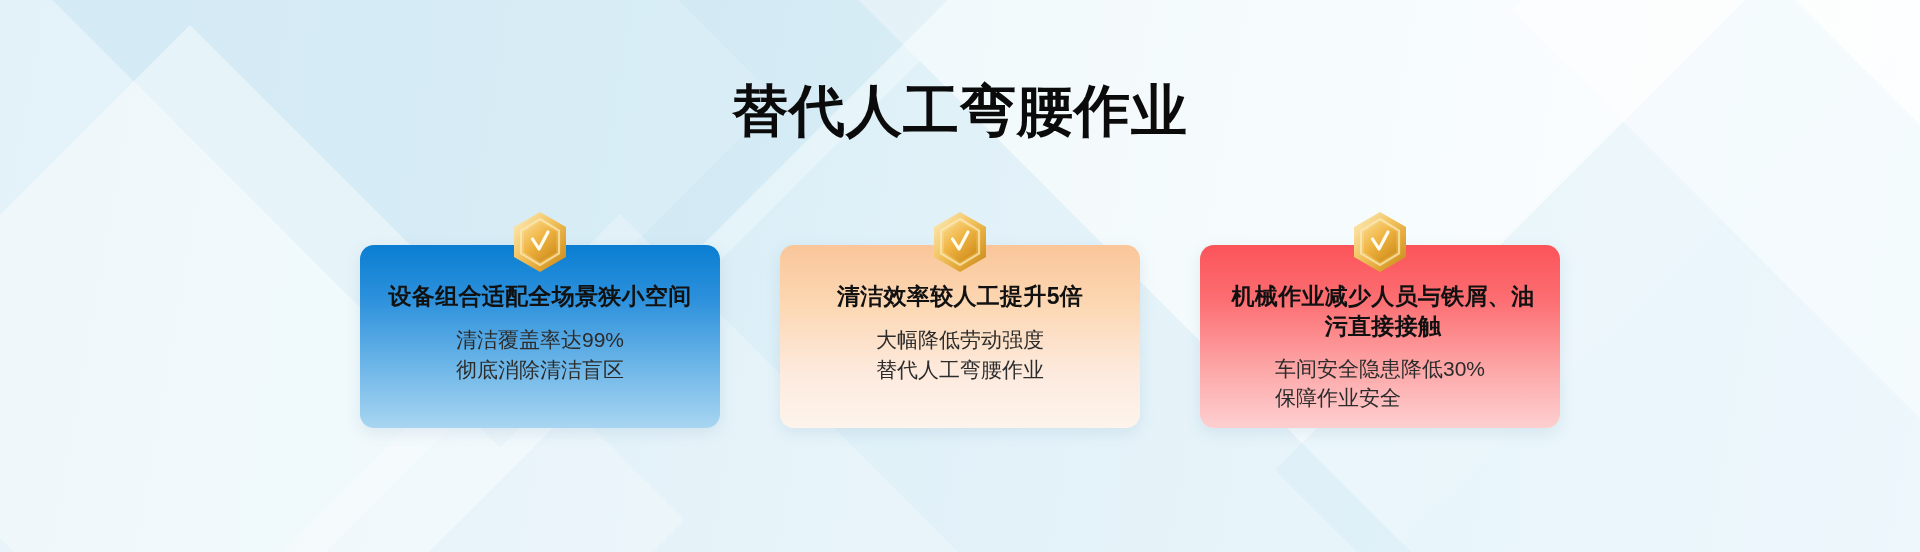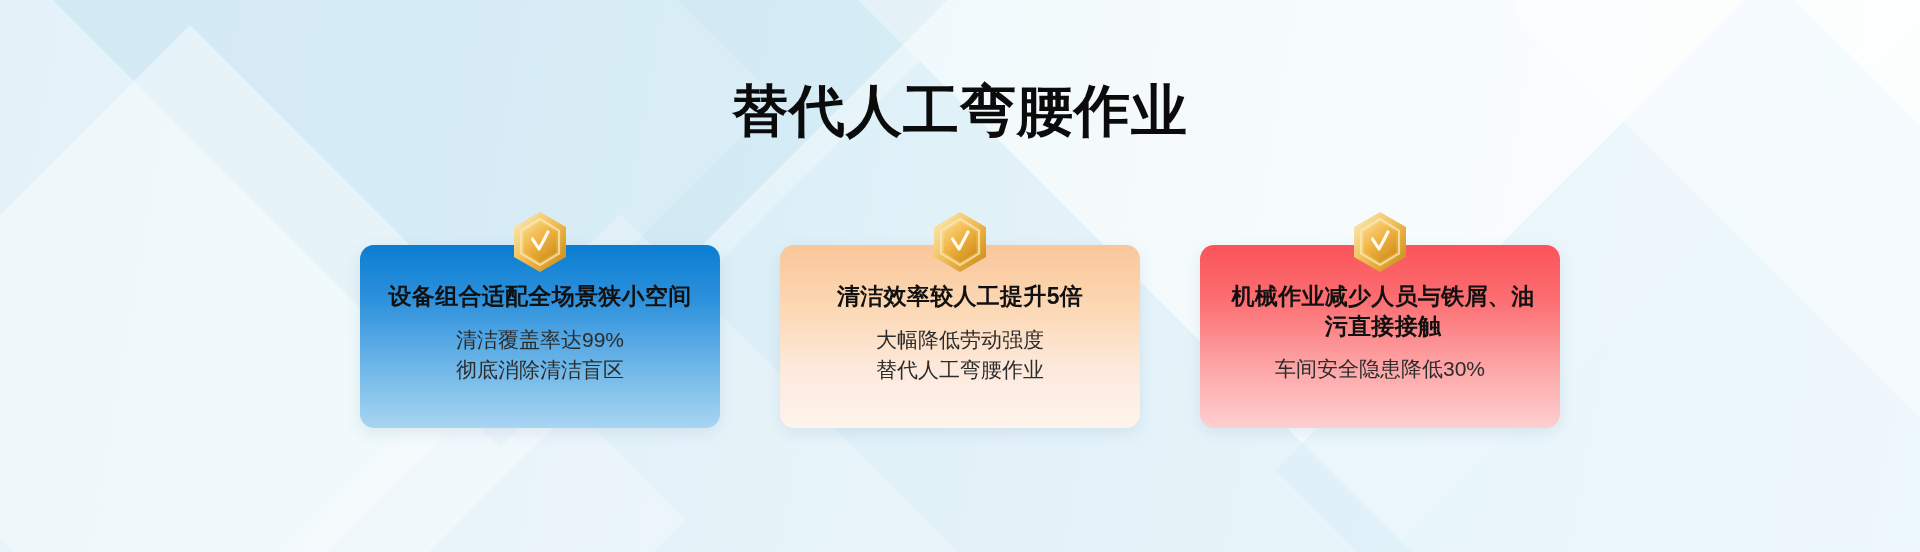--- a/index.html
+++ b/index.html
@@ -181,17 +181,18 @@
           </defs>
           <polygon points="28,1 54,16 54,46 28,61 2,46 2,16" fill="url(#g3o)"></polygon>
           <polygon points="28,8 47,19.5 47,42.5 28,54 9,42.5 9,19.5" fill="none" stroke="#fbe9b4" stroke-width="2.2" opacity=".75"></polygon>
           <polygon points="28,11 44,21 44,41 28,51 12,41 12,21" fill="url(#g3i)"></polygon>
           <path d="M20.5 28 L27 38 L36 21" fill="none" stroke="#fffdf2" stroke-width="3.2" stroke-linecap="round" stroke-linejoin="round"></path>
         </svg>
       </div>
       <div class="card-title">机械作业减少人员与铁屑、油污直接接触</div>
       <div class="card-sub">
         <div>车间安全隐患降低30%</div>
+        <div>保障作业安全</div>
       </div>
     </div>
 
   </div>
 </div>
 
 </body></html>

